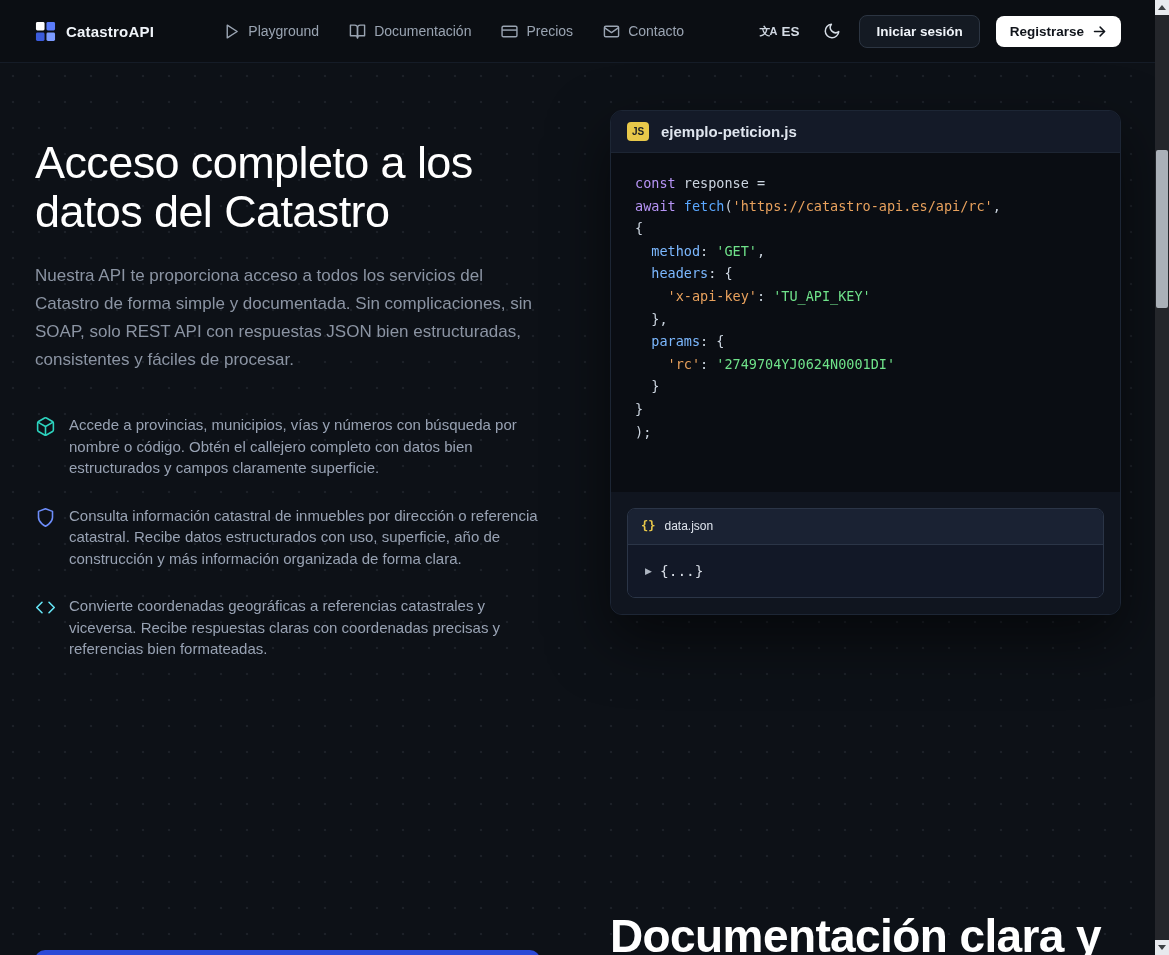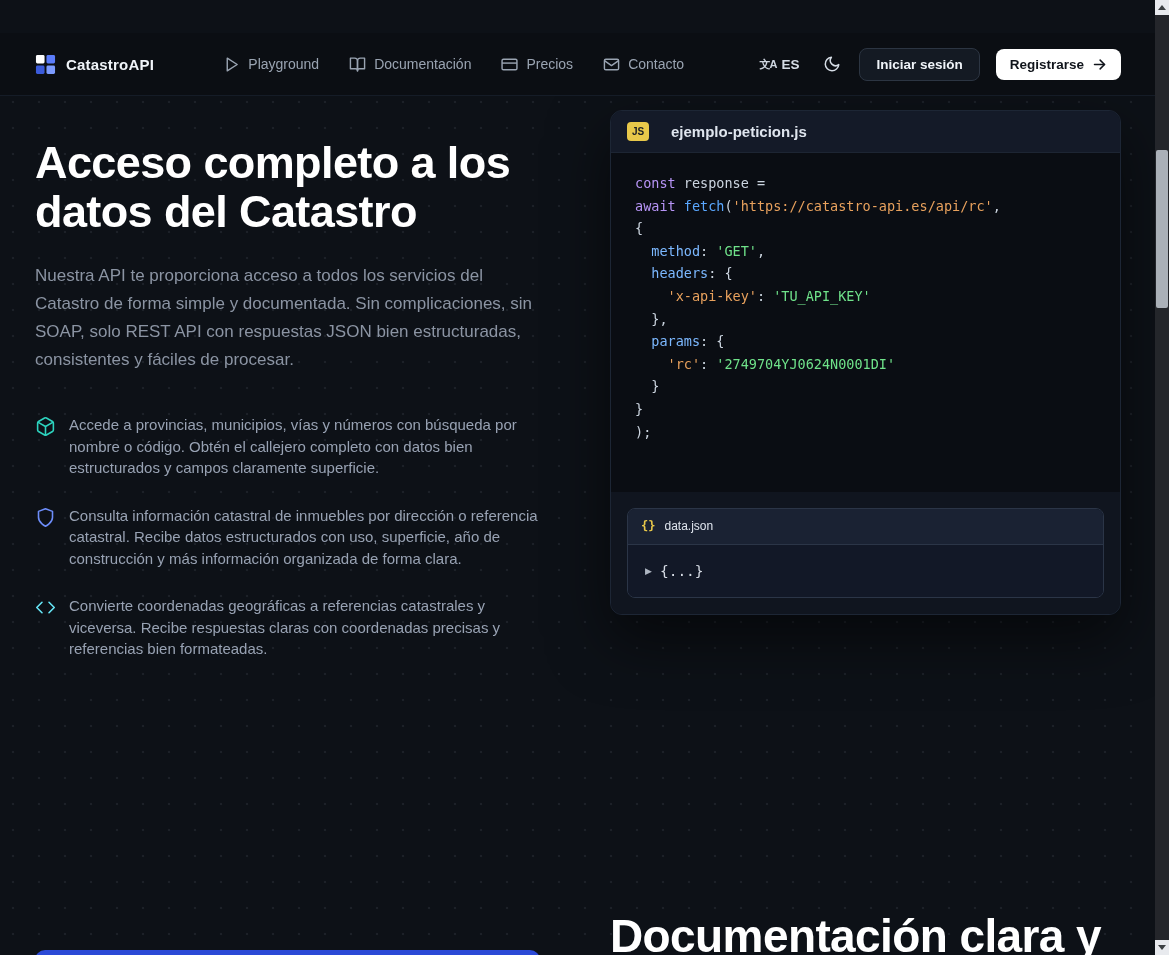--- a/index.html
+++ b/index.html
@@ -8,21 +8,21 @@
     width:1169px; height:955px; overflow:hidden; position:relative;
     background:#0d1117;
     font-family:"Liberation Sans", sans-serif;
     color:#e6edf3;
   }
   
   .navbar {
     position:relative; z-index:5;
     height:63px; display:flex; align-items:center;
     padding:0 48px 0 35px;
-    background:#0b0e13; border-bottom:1px solid #151c27;margin-top:33px;
+    background:#0b0e13; border-bottom:1px solid #151c27;
   }
   .brand { display:flex; align-items:center; gap:10px; cursor:pointer; }
   .brand-name { font-size:15px; font-weight:bold; color:#f0f4f9; letter-spacing:.2px; }
   .nav-links { display:flex; align-items:center; gap:30px; margin:0 auto; }
   .nav-link {
     display:flex; align-items:center; gap:8px;
     color:#9aa4b2; font-size:14px; text-decoration:none; cursor:pointer;
   }
   .nav-link svg { width:17px; height:17px; }
   .nav-right { display:flex; align-items:center; gap:16px; }
@@ -49,41 +49,41 @@
     position:absolute; top:63px; left:0; right:14px; bottom:0;
     background-image:radial-gradient(circle, rgba(148,163,184,0.11) 1px, transparent 1.6px);
     background-size:26px 26px;
     overflow:hidden;
   }
   .hero-grid {
     display:grid; grid-template-columns:505px 511px; column-gap:70px;
     padding:47px 0 0 35px;
   }
   .hero-title {
-    margin:28px 0 0; font-size:45px; line-height:1.09; font-weight:bold;
+    margin:28px 0 0; font-size:45px; line-height:1.09; font-weight:normal;
     letter-spacing:-0.6px; color:#ffffff; max-width:510px;
   }
   .hero-desc {
     margin:26px 0 0; font-size:17px; line-height:28px; color:#8b94a3; max-width:505px;
   }
   .features { margin-top:40px; display:flex; flex-direction:column; gap:26px; }
   .feature { display:flex; align-items:flex-start; gap:13px; }
   .feature svg { width:21px; height:21px; flex:none; margin-top:2px; }
   .feature-text { font-size:15px; line-height:21.5px; color:#98a2b3; max-width:478px; }
   .icon-teal { color:#2dd4bf; }
   .icon-indigo { color:#6d8dfa; }
   .icon-cyan { color:#67e8f9; }
   
   .code-panel {
     background:#10151f; border:1px solid #1d2635; border-radius:12px;
     overflow:hidden; box-shadow:0 24px 60px rgba(0,0,0,.55);
     align-self:start;
   }
   .code-header {
-    height:42px; display:flex; align-items:center; gap:22px; padding:0 16px;
+    height:42px; display:flex; align-items:center; gap:12px; padding:0 16px;
     background:#141a28; border-bottom:1px solid #1d2533;
   }
   .js-badge {
     width:22px; height:19px; border-radius:4px; background:#e8c84a;
     color:#191d24; font-size:10px; font-weight:bold;
     display:flex; align-items:center; justify-content:center;
   }
   .code-filename { font-size:15px; font-weight:bold; color:#dfe5ee; }
   .code-body {
     background:#0a0d13; padding:19px 24px 26px;

